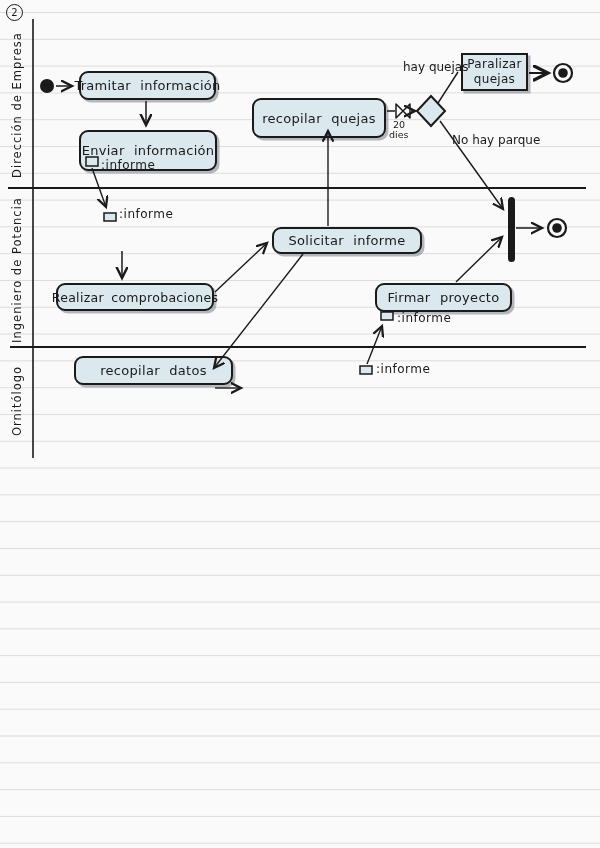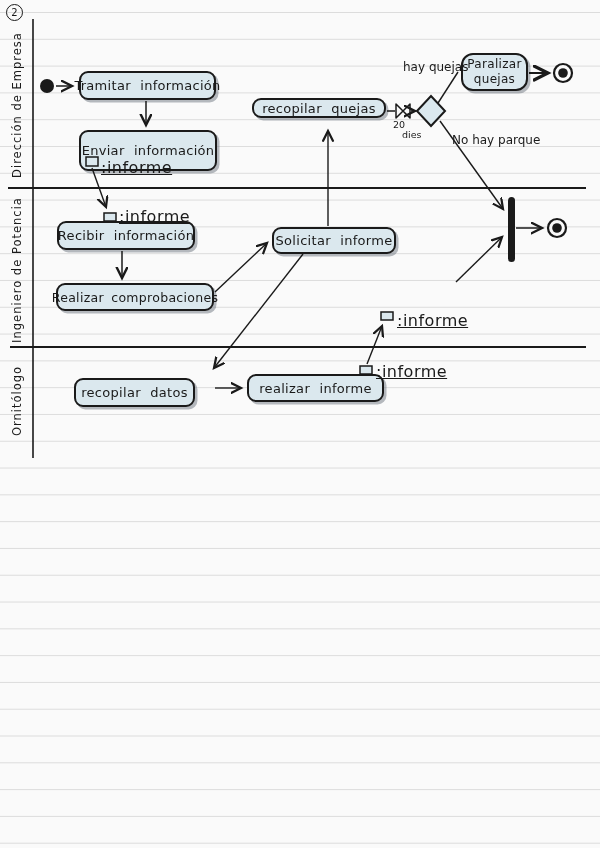--- a/index.html
+++ b/index.html
@@ -22,67 +22,66 @@
     border:2px solid #1a1a1a;
     border-radius:9px;
     display:flex;align-items:center;justify-content:center;
     font-size:13px;
     white-space:nowrap;
     word-spacing:5px;
     letter-spacing:.3px;
     box-shadow:2.5px 2.5px 0 rgba(95,105,115,.45);
     z-index:2;
   }
-  .activity.rect{border-radius:12px;flex-direction:column;line-height:15px;word-spacing:1px;font-size:12px;}
+  .activity.rect{border-radius:0;flex-direction:column;line-height:15px;word-spacing:1px;font-size:12px;}
   .lane-label{
     position:absolute;
     left:-63px;width:160px;height:14px;line-height:14px;
     text-align:center;
     transform:rotate(-90deg);
     font-size:11.5px;letter-spacing:1px;
     z-index:3;
   }
   .edge-label{position:absolute;font-size:12px;white-space:nowrap;z-index:4;}
   .tiny{font-size:9.5px;}
-  .pin-label{position:absolute;font-size:16px;letter-spacing:.5px;white-space:nowrap;z-index:4;text-decoration:underline;}
+  .pin-label{position:absolute;font-size:12px;letter-spacing:.5px;white-space:nowrap;z-index:4;}
   .page-num{
     position:absolute;left:6px;top:4px;width:15px;height:15px;
     border:1.5px solid #1a1a1a;border-radius:50%;
     font-size:10px;line-height:15px;text-align:center;z-index:4;
   }
   svg{z-index:3;}
 </style>
 </head>
 <body>
 
 <div class="paper">
 
   <div class="page-num">2</div>
 
   <div class="lane-label" style="top:98px">Dirección de Empresa</div>
   <div class="lane-label" style="top:263px">Ingeniero de Potencia</div>
   <div class="lane-label" style="top:394px">Ornitólogo</div>
 
   <div class="activity" style="left:79px;top:71px;width:137px;height:29px">Tramitar información</div>
   <div class="activity" style="left:79px;top:130px;width:138px;height:41px">Enviar información</div>
-  <div class="activity" style="left:252px;top:98px;width:134px;height:20px">recopilar quejas</div>
+  <div class="activity" style="left:252px;top:98px;width:134px;height:40px">recopilar quejas</div>
   <div class="activity rect" style="left:461px;top:53px;width:67px;height:38px">
     <span>Paralizar</span>
     <span>quejas</span>
   </div>
-  <div class="activity" style="left:57px;top:221px;width:138px;height:29px">Recibir información</div>
-  <div class="activity" style="left:272px;top:227px;width:124px;height:27px">Solicitar informe</div>
+  <div class="activity" style="left:272px;top:227px;width:150px;height:27px">Solicitar informe</div>
   <div class="activity" style="left:56px;top:283px;width:158px;height:28px;font-size:12.5px;word-spacing:3px">Realizar comprobaciones</div>
-  <div class="activity" style="left:74px;top:378px;width:121px;height:29px">recopilar datos</div>
-  <div class="activity" style="left:247px;top:374px;width:137px;height:28px">realizar informe</div>
+  <div class="activity" style="left:375px;top:283px;width:137px;height:29px">Firmar proyecto</div>
+  <div class="activity" style="left:74px;top:356px;width:159px;height:29px">recopilar datos</div>
 
   <div class="edge-label" style="left:403px;top:60px">hay quejas</div>
   <div class="edge-label" style="left:452px;top:133px">No hay parque</div>
   <div class="edge-label tiny" style="left:393px;top:119px">20</div>
-  <div class="edge-label tiny" style="left:402px;top:129px">dies</div>
+  <div class="edge-label tiny" style="left:389px;top:129px">dies</div>
 
   <div class="pin-label" style="left:101px;top:158px">:informe</div>
   <div class="pin-label" style="left:119px;top:207px">:informe</div>
   <div class="pin-label" style="left:397px;top:311px">:informe</div>
   <div class="pin-label" style="left:376px;top:362px">:informe</div>
 
   <svg class="layer" width="600" height="848" viewBox="0 0 600 848">
     <defs>
       <marker id="arrow" markerWidth="11" markerHeight="10" refX="7.5" refY="4" orient="auto">
         <path d="M0.5,0.5 L7.5,4 L0.5,7.5" fill="none" stroke="#1a1a1a" stroke-width="1.6" stroke-linecap="round"></path>

